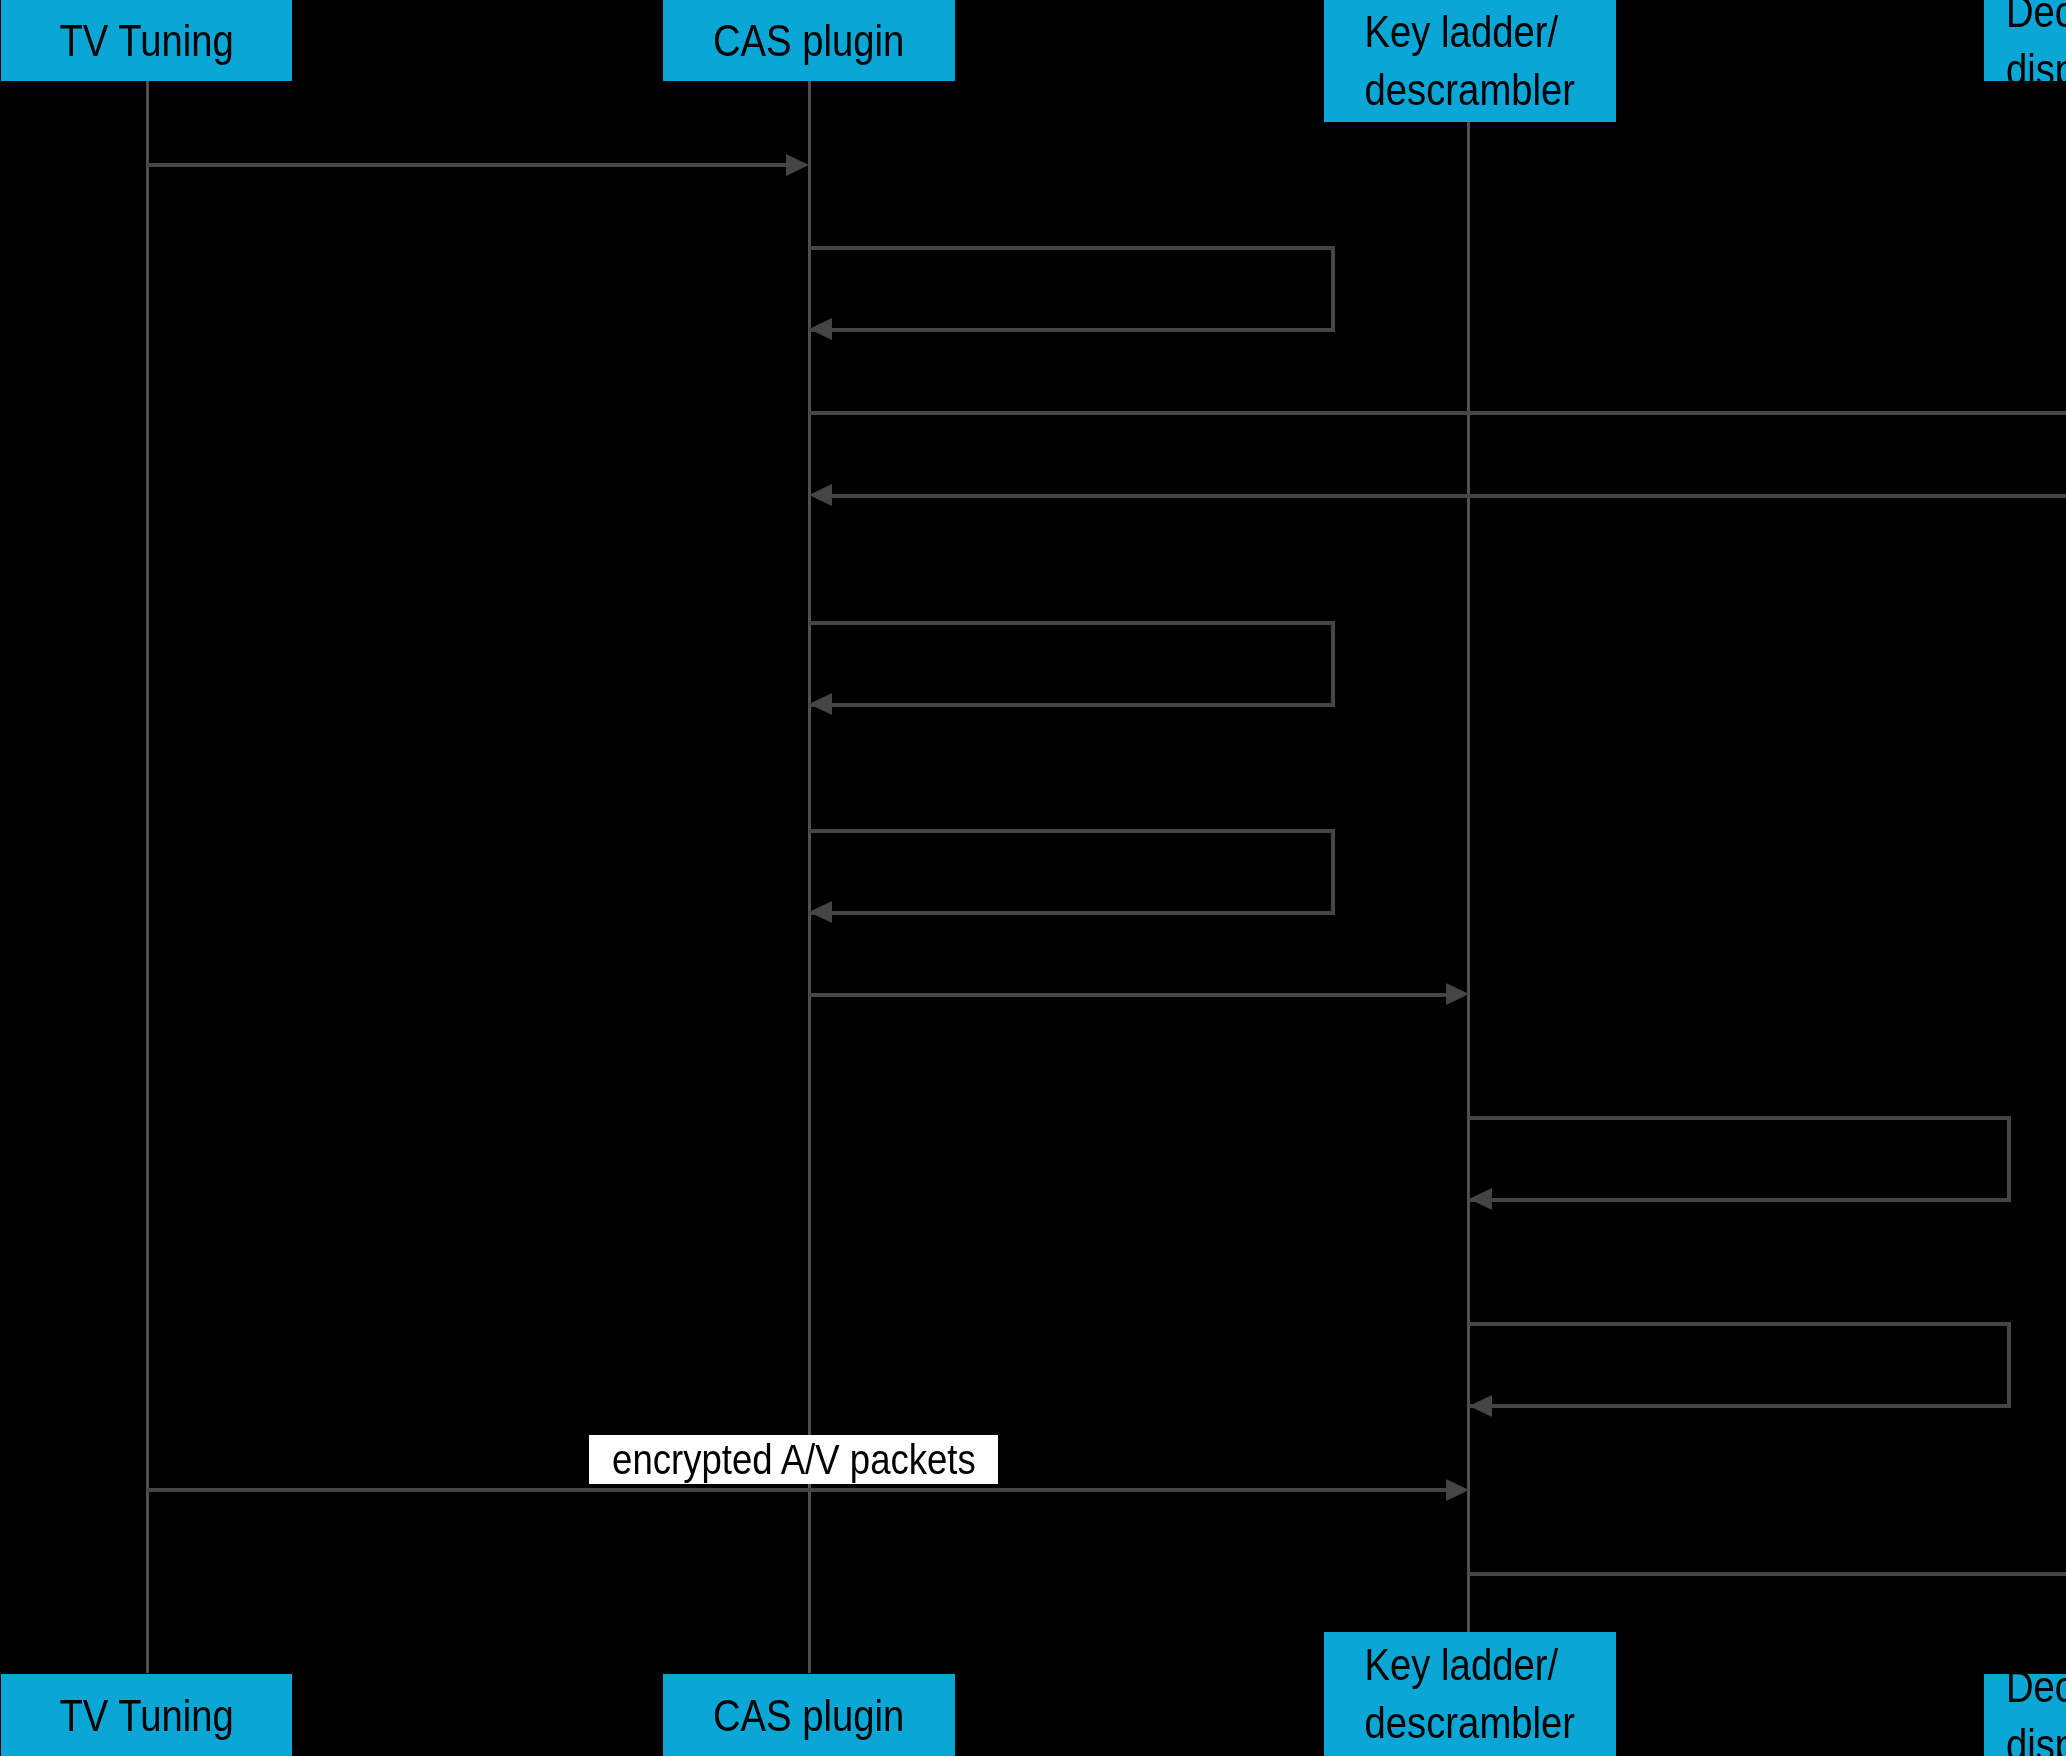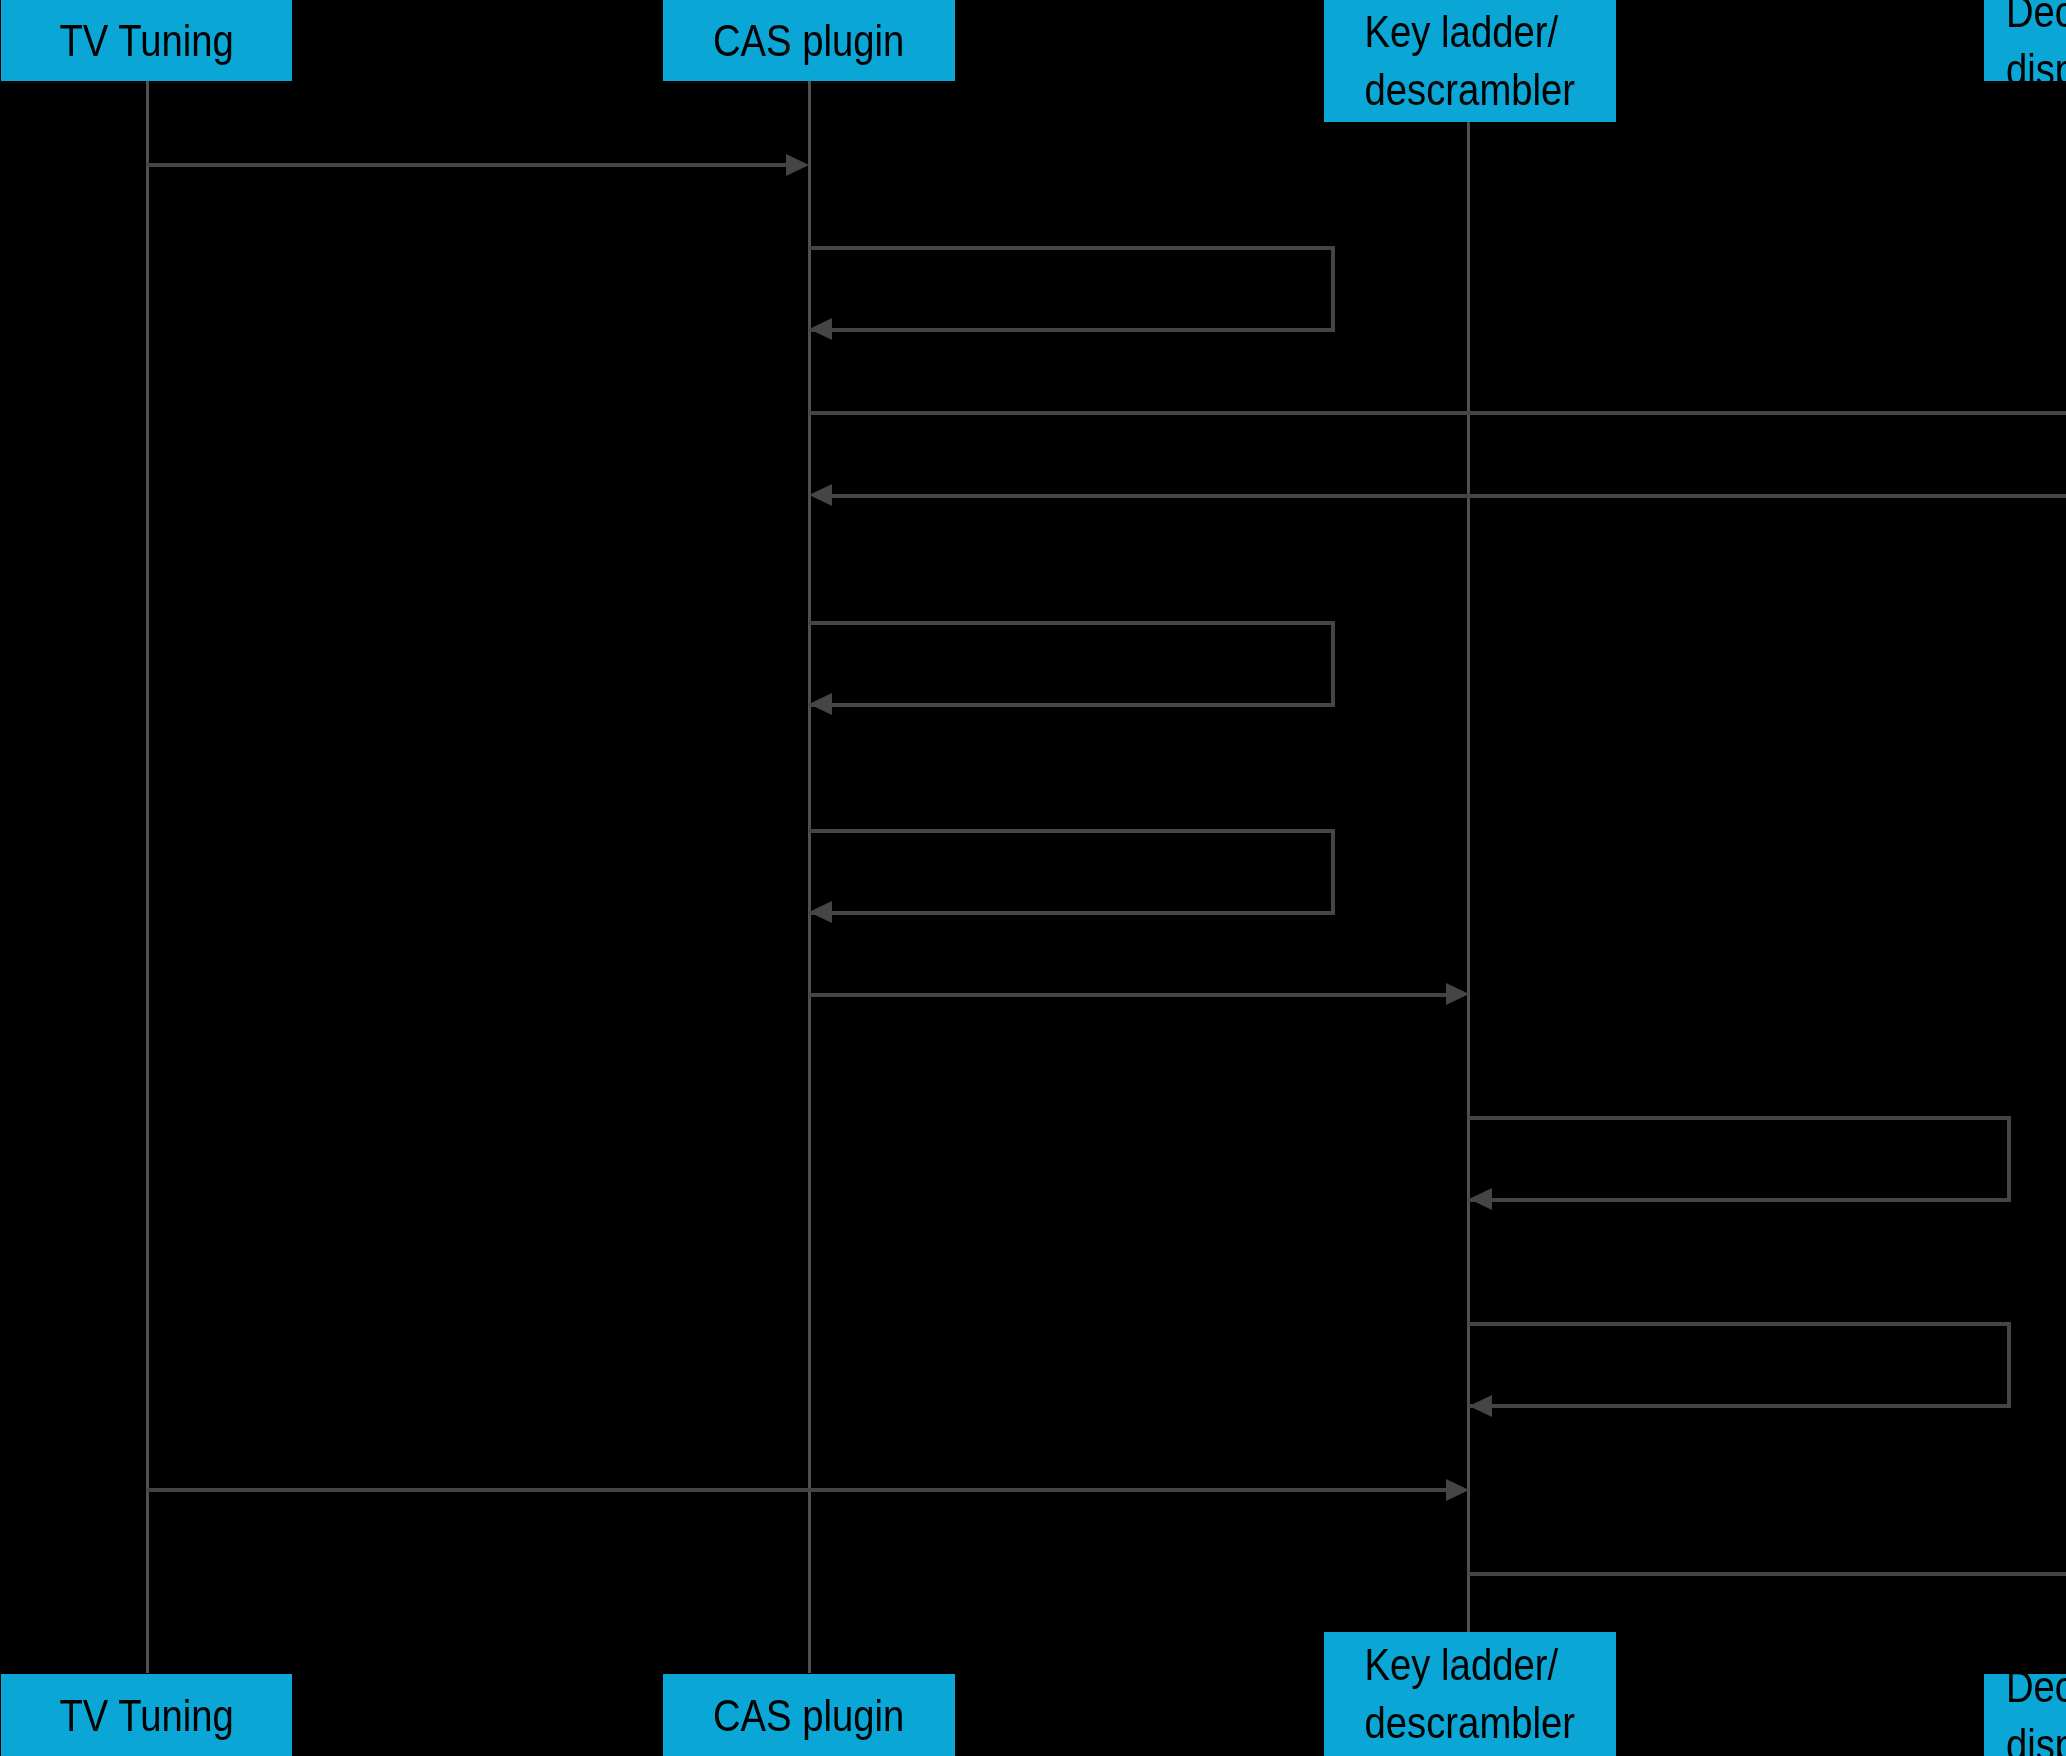--- a/index.html
+++ b/index.html
@@ -208,17 +208,20 @@
   <div class="head-right" id="m7-head"></div>
 
   <div class="self-loop" id="m8-loop"></div>
   <div class="head-left" id="m8-head"></div>
 
   <div class="self-loop" id="m9-loop"></div>
   <div class="head-left" id="m9-head"></div>
 
   <div class="msg-line" id="m10-line"></div>
   <div class="head-right" id="m10-head"></div>
+  <div id="m10-label">
+    <span>encrypted A/V packets</span>
+  </div>
 
   <div class="msg-line" id="m11-line"></div>
 
 </div>
 
 
 </body></html>

